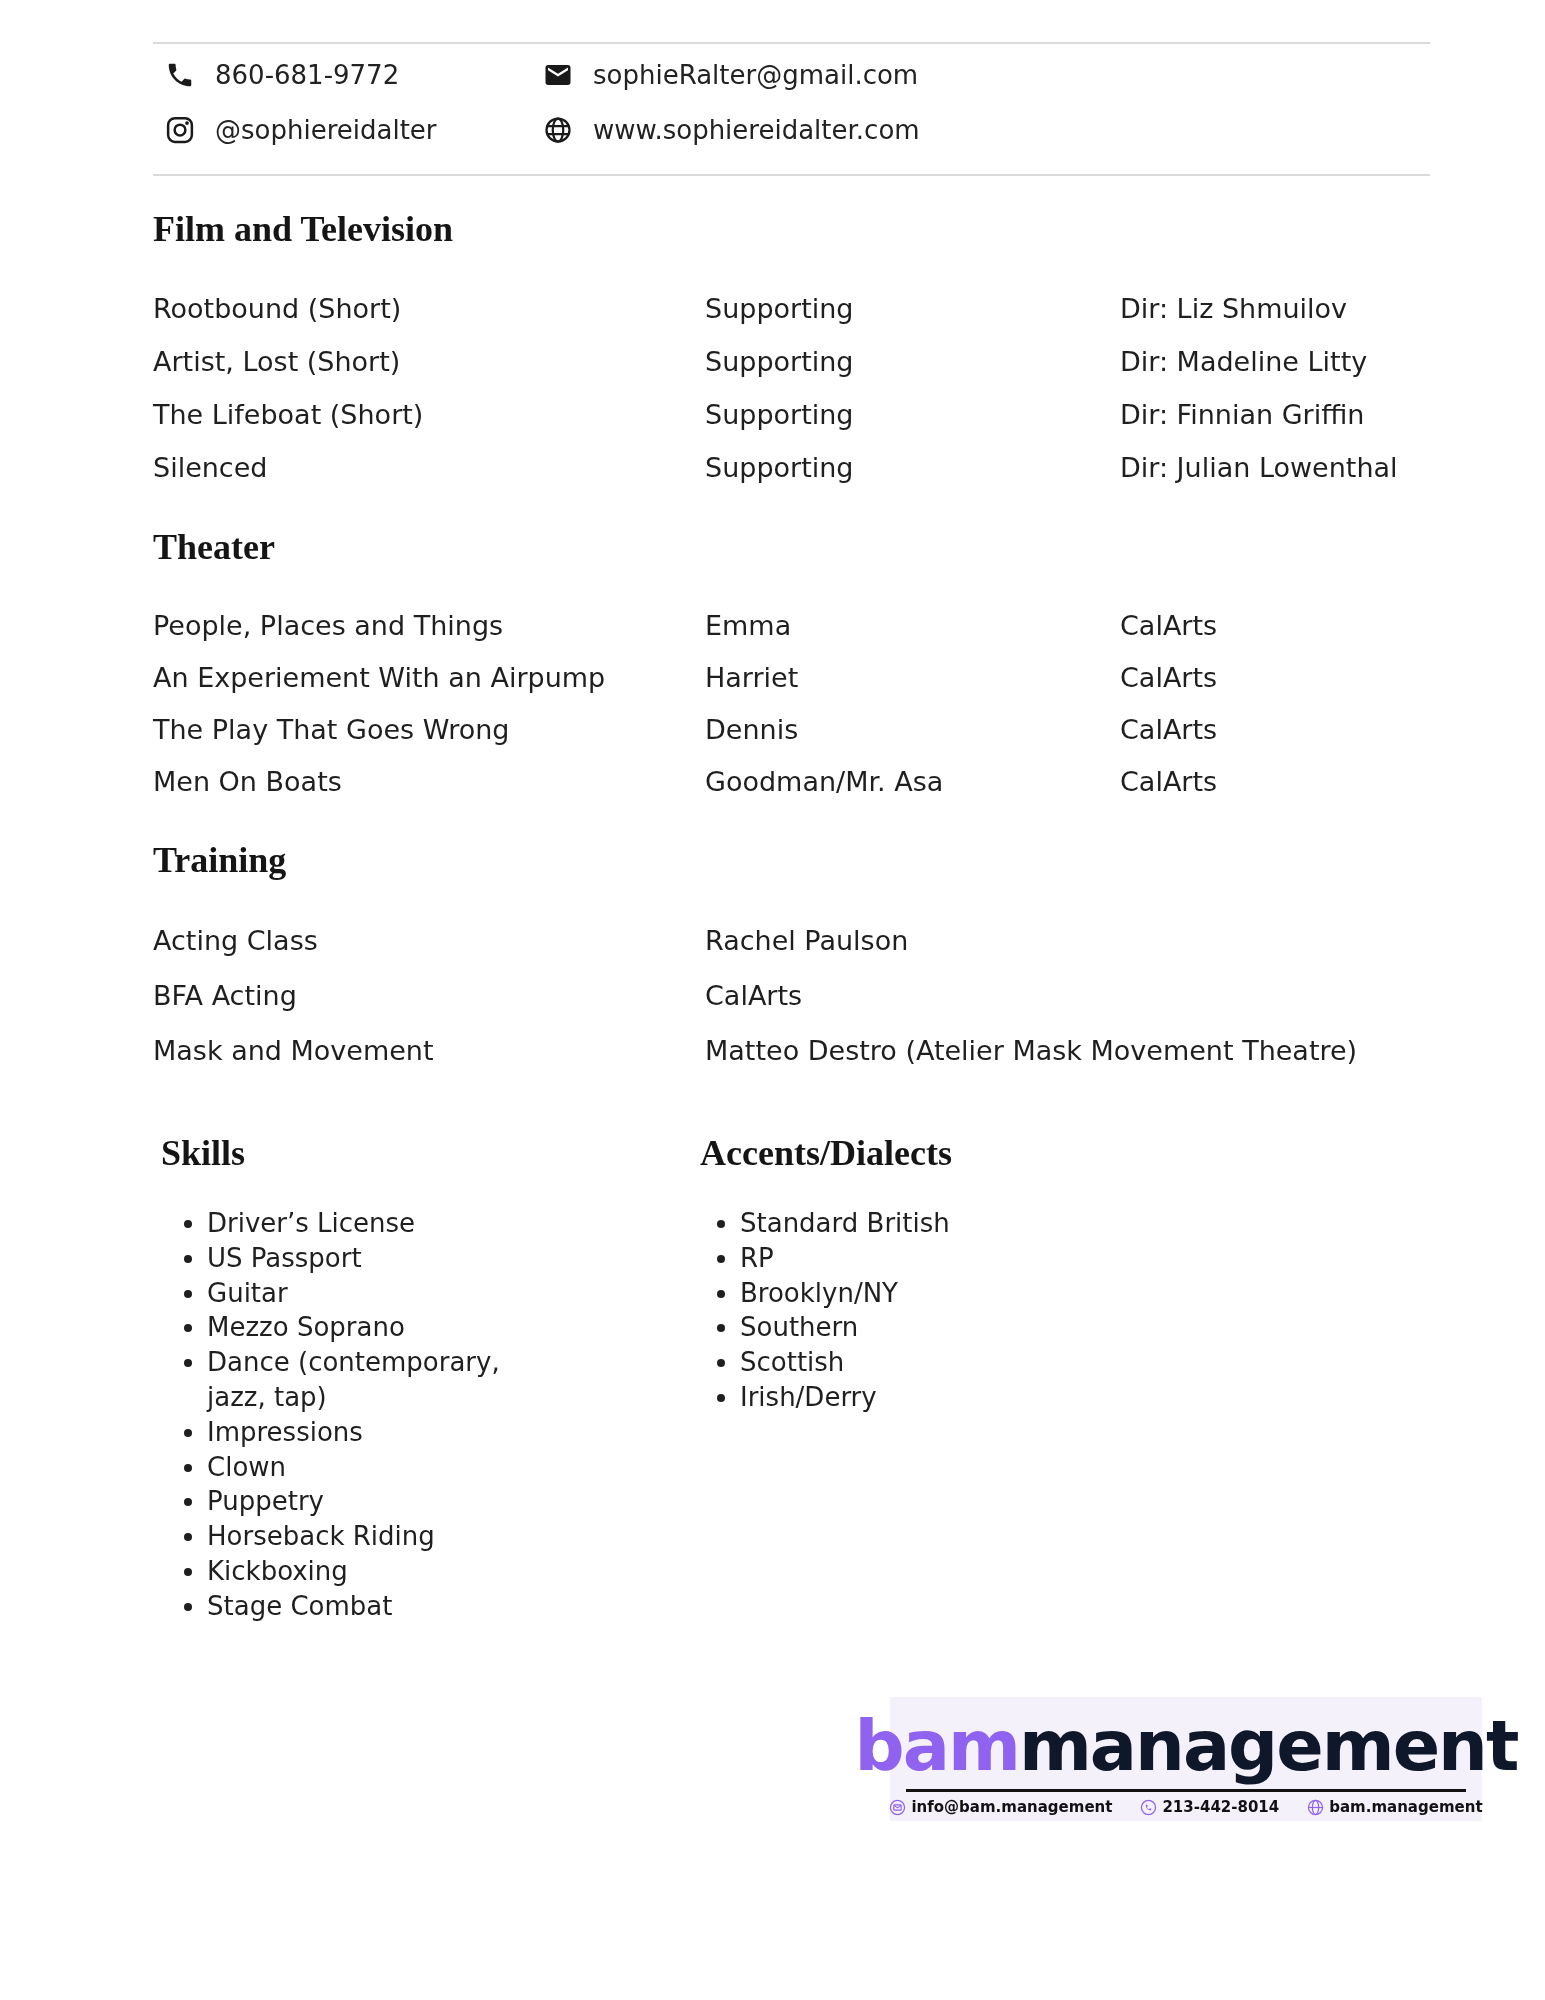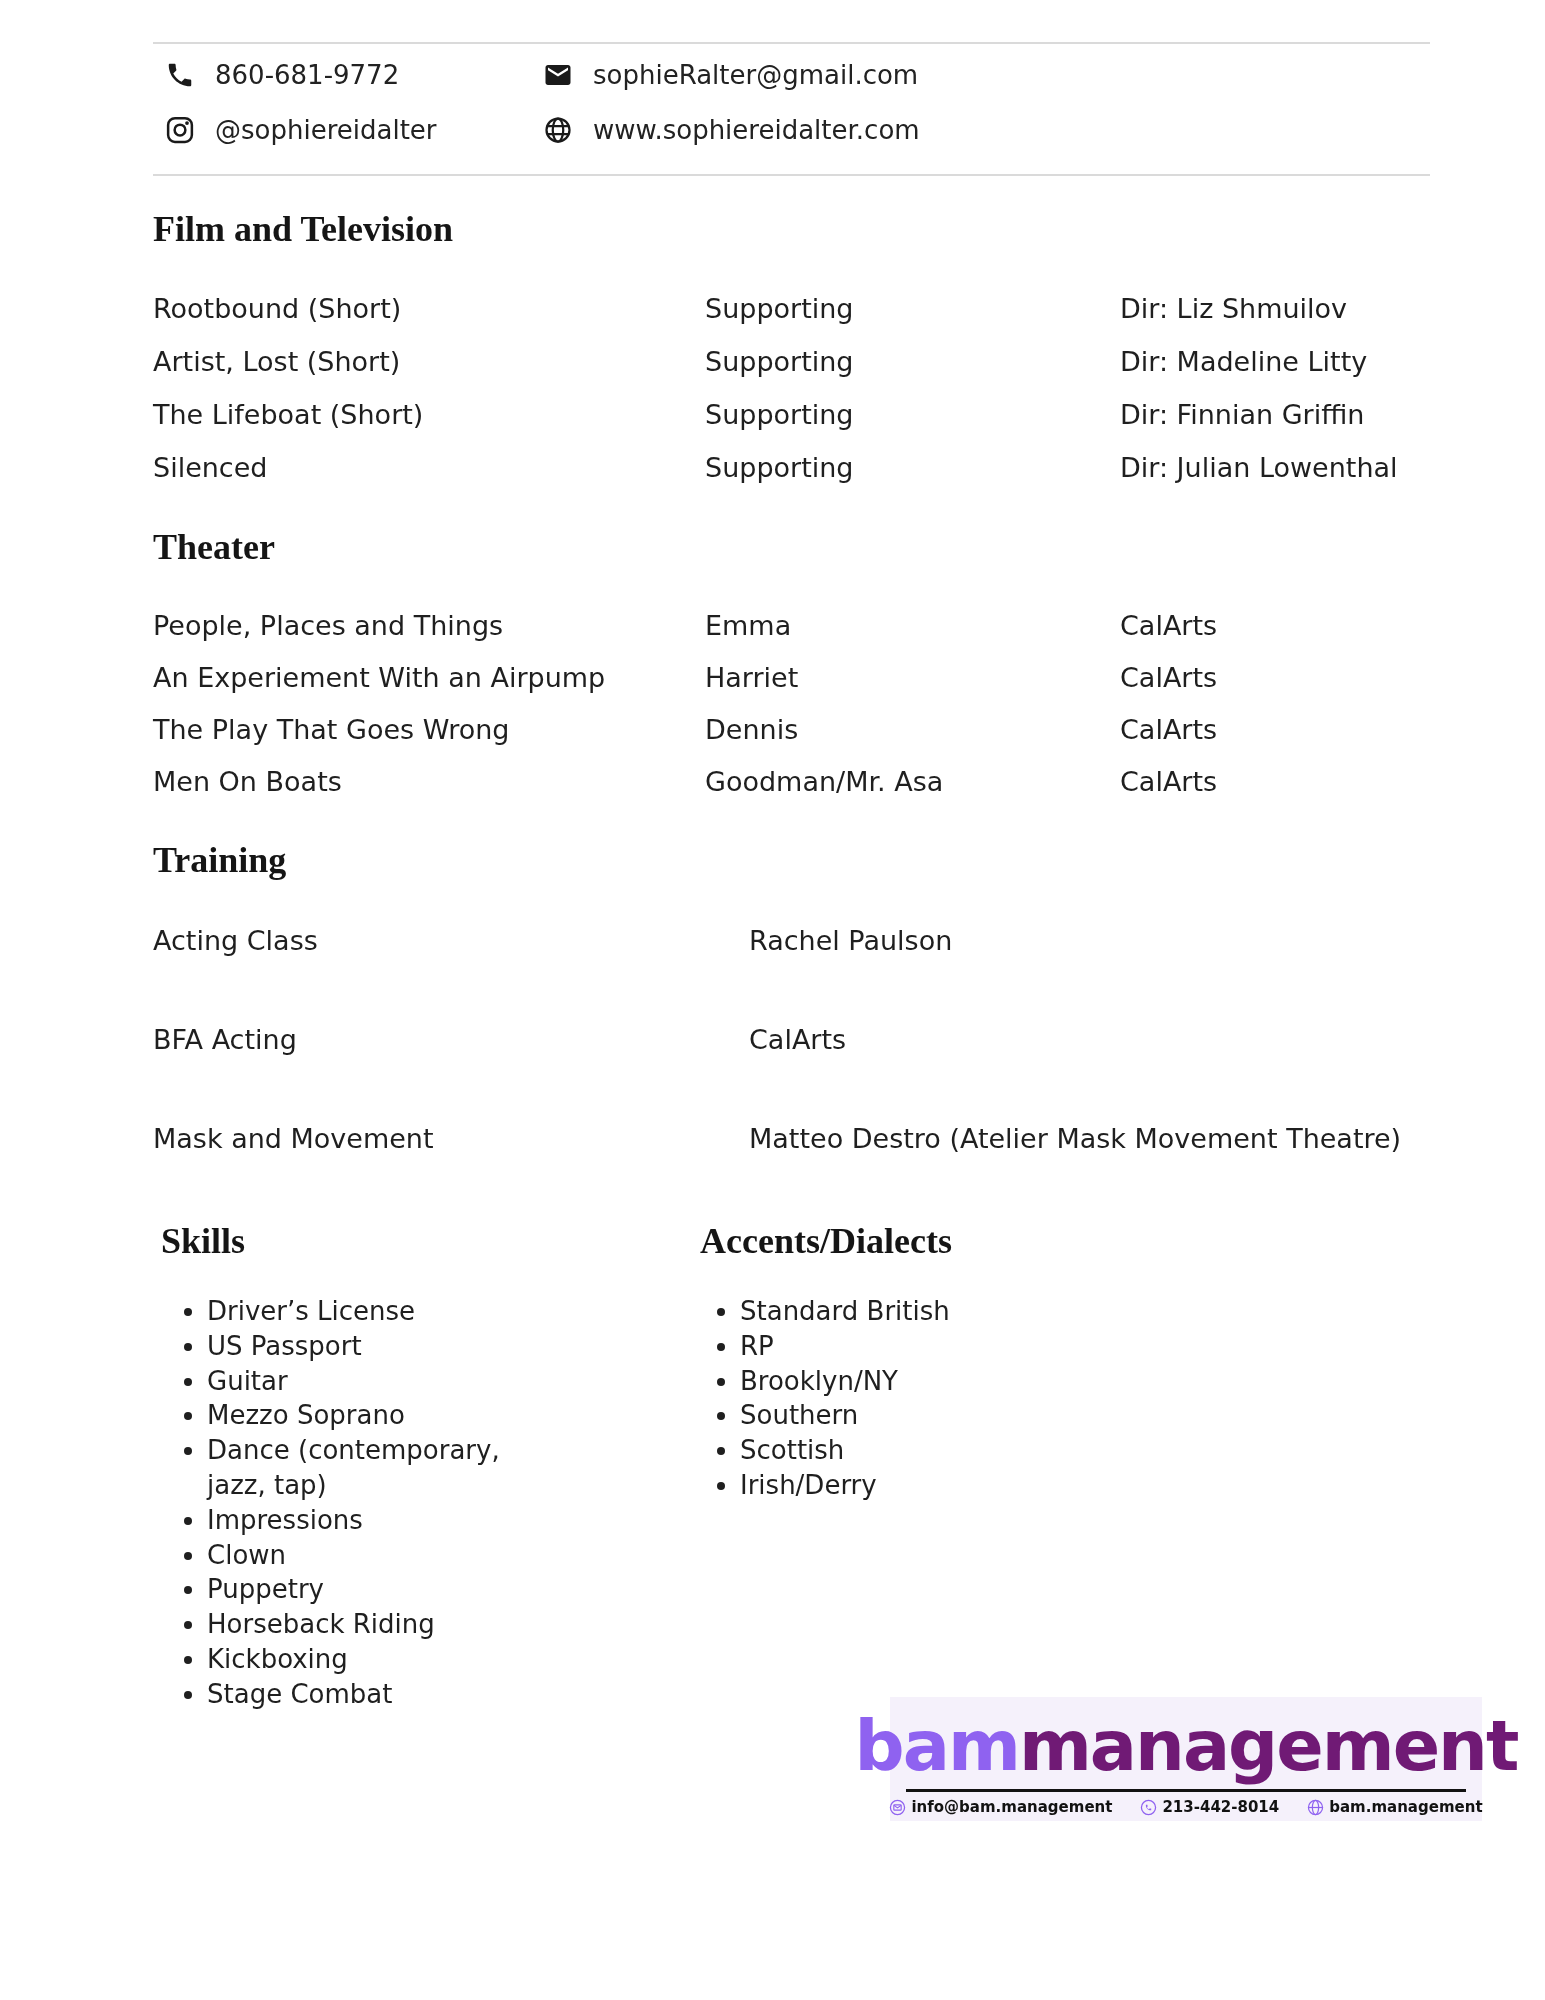--- a/index.html
+++ b/index.html
@@ -34,41 +34,41 @@
   }
 
   
   .sec-film { margin-top:22px; }
   .grid3 { margin-top:8px; display:grid; grid-template-columns:552px 415px 1fr; }
   .grid3 > div { display:flex; align-items:center; font-size:27px; }
   .sec-film .grid3 > div { height:53px; }
   .sec-theater { margin-top:26px; }
   .sec-theater .grid3 > div { height:52px; }
   .sec-training { margin-top:26px; }
-  .grid2 { margin-top:12px; display:grid; grid-template-columns:552px 1fr;gap:44px; }
+  .grid2 { margin-top:12px; display:grid; grid-template-columns:552px 1fr; }
   .grid2 > div { height:55px; display:flex; align-items:center; font-size:27px; }
 
   
   .bottom { margin-top:22px; display:grid; grid-template-columns:547px 1fr; }
   .col-skills { padding-left:8px; }
   .blist { margin:18px 0 0 0; padding-left:46px; list-style:disc outside; }
   .col-accents .blist { padding-left:40px; }
   .blist li { font-size:26px; line-height:34.8px; max-width:345px; }
 
   
   .bam-box {
     position:absolute; left:890px; top:1697px; width:592px; height:124px;
     background:#f5f1fb; display:flex; flex-direction:column;
   }
   .bam-title {
     height:86px; padding-top:6px; display:flex; align-items:center; justify-content:center;
     font-weight:700; font-size:70px; line-height:1; letter-spacing:-2px; white-space:nowrap;
   }
   .bam-title .bam  { color:#8F62F0; }
-  .bam-title .mgmt { color:#701a75; }
+  .bam-title .mgmt { color:#0f172a; }
   .bam-rule { height:3px; background:#121212; margin:0 16px; }
   .bam-footer {
     flex:1; display:flex; align-items:center; justify-content:center; gap:28px;
     font-size:15px; font-weight:700; color:#121212; white-space:nowrap;
   }
   .bf-item { display:flex; align-items:flex-end; gap:5px; }
   .bf-item svg { display:block; }
 </style>
 </head>
 <body>

